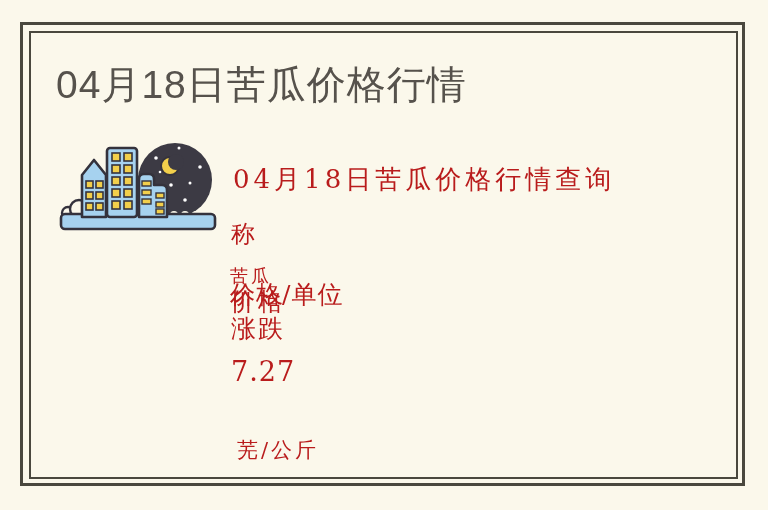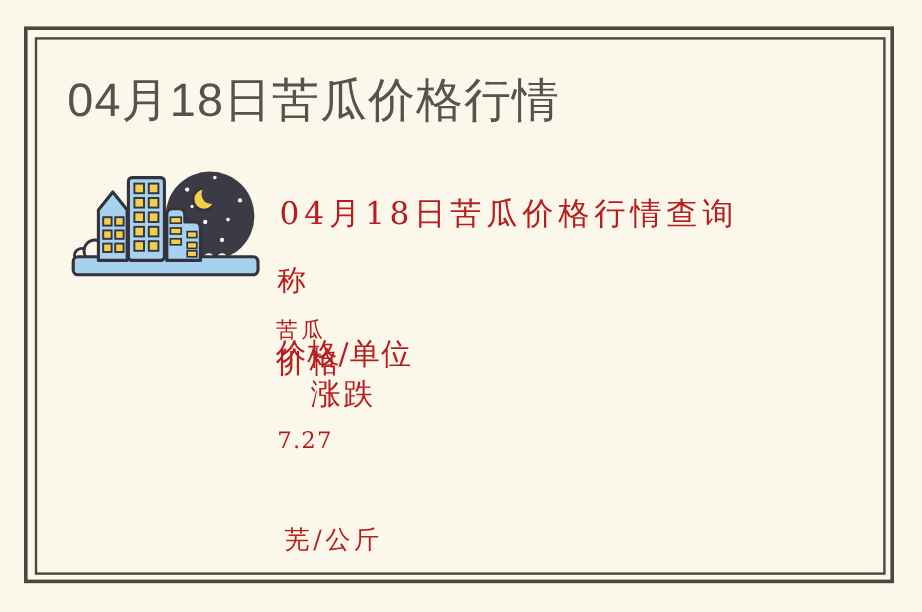--- a/index.html
+++ b/index.html
@@ -31,22 +31,22 @@
   
   .hw{
     position:absolute;color:#b91c1c;line-height:1;white-space:nowrap;
     font-family:"DejaVu Serif", serif;
   }
   .subtitle{left:233px;top:166px;font-size:26px;letter-spacing:4px;}
   .r0{left:231px;top:222px;font-size:24px;letter-spacing:2px;}
   .r1{left:230px;top:250px;font-size:25px;letter-spacing:3px;z-index:2;margin-top:39px;}
   .r2{left:230px;top:267px;font-size:18px;letter-spacing:3px;z-index:1;text-align:center;}
   .r3{left:230px;top:282px;font-size:25px;letter-spacing:1px;z-index:3;}
-  .r4{left:231px;top:316px;font-size:25px;letter-spacing:2px;margin-left:28px;}
-  .r5{left:231px;top:358px;font-size:19px;letter-spacing:1px;}
+  .r4{left:231px;top:316px;font-size:25px;letter-spacing:2px;}
+  .r5{left:231px;top:358px;font-size:27px;letter-spacing:1px;}
   .r6{left:237px;top:440px;font-size:21px;letter-spacing:3px;z-index:5;}
 </style>
 </head>
 <body>
 
 <div class="frame-outer"></div>
 <div class="frame-inner"></div>
 
 <h1 class="page-title">04月18日苦瓜价格行情</h1>
 

